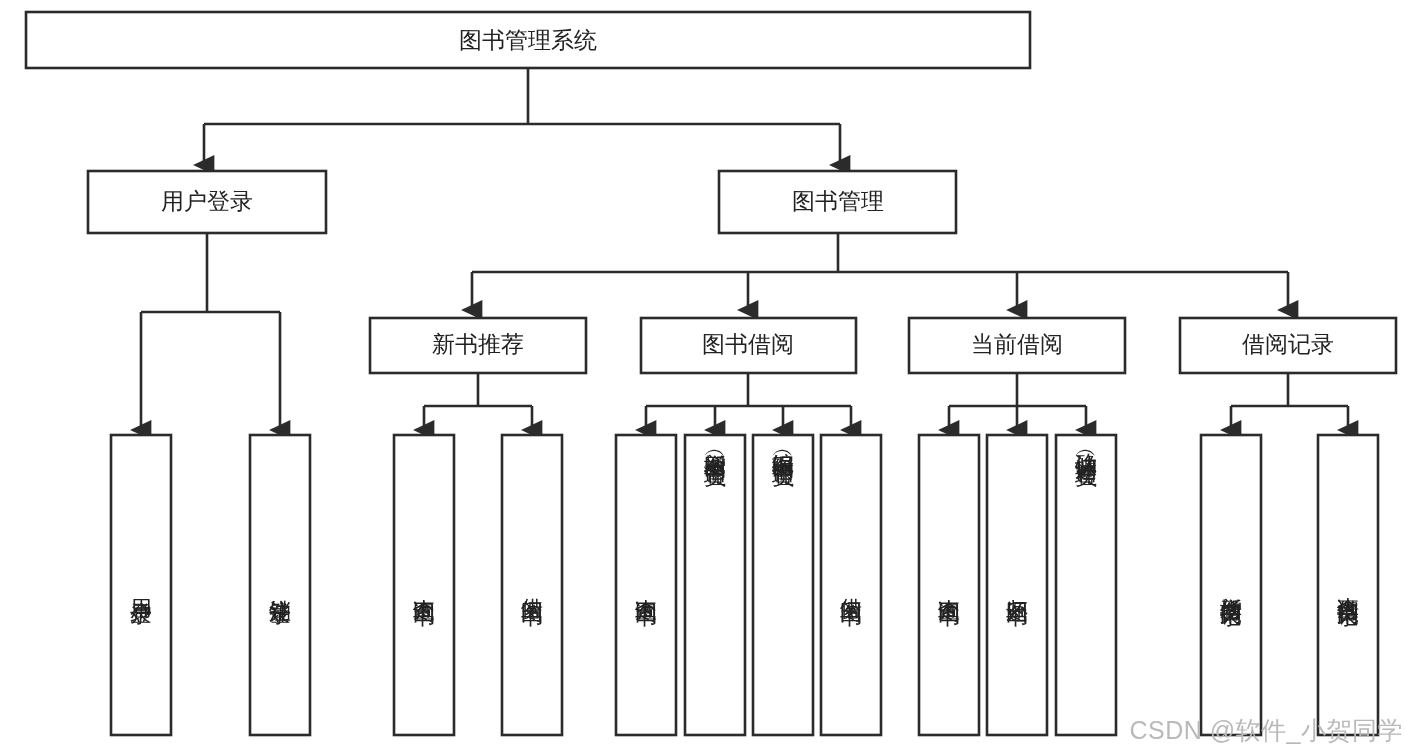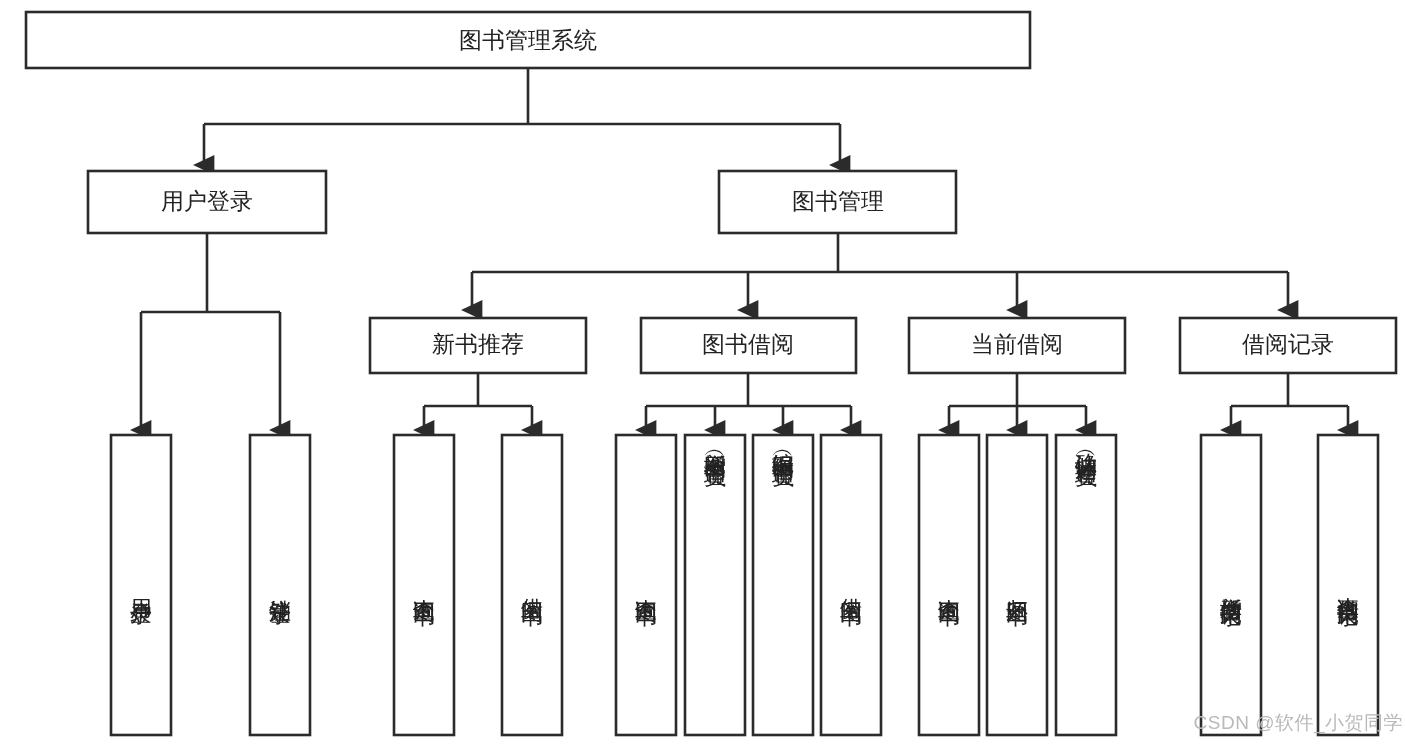--- a/index.html
+++ b/index.html
@@ -56,23 +56,23 @@
     font-family: "Liberation Sans", "DejaVu Sans", sans-serif;
     font-size: 22px;
     line-height: 1.18;
     color: #222222;
     letter-spacing: 2px;
     white-space: nowrap;
   }
   .watermark {
     position: absolute;
     right: 10px;
-    bottom: 11px;
-    font-family: "Liberation Sans", "DejaVu Sans", sans-serif;
-    font-size: 19px;
+    bottom: 0;
+    font-family: "Liberation Sans", "DejaVu Sans", sans-serif;
+    font-size: 25px;
     color: #b9b9b9;
     letter-spacing: 0.5px;
     white-space: nowrap;
   }
 </style>
 </head>
 <body>
 
 <div id="diagram-root">
 

